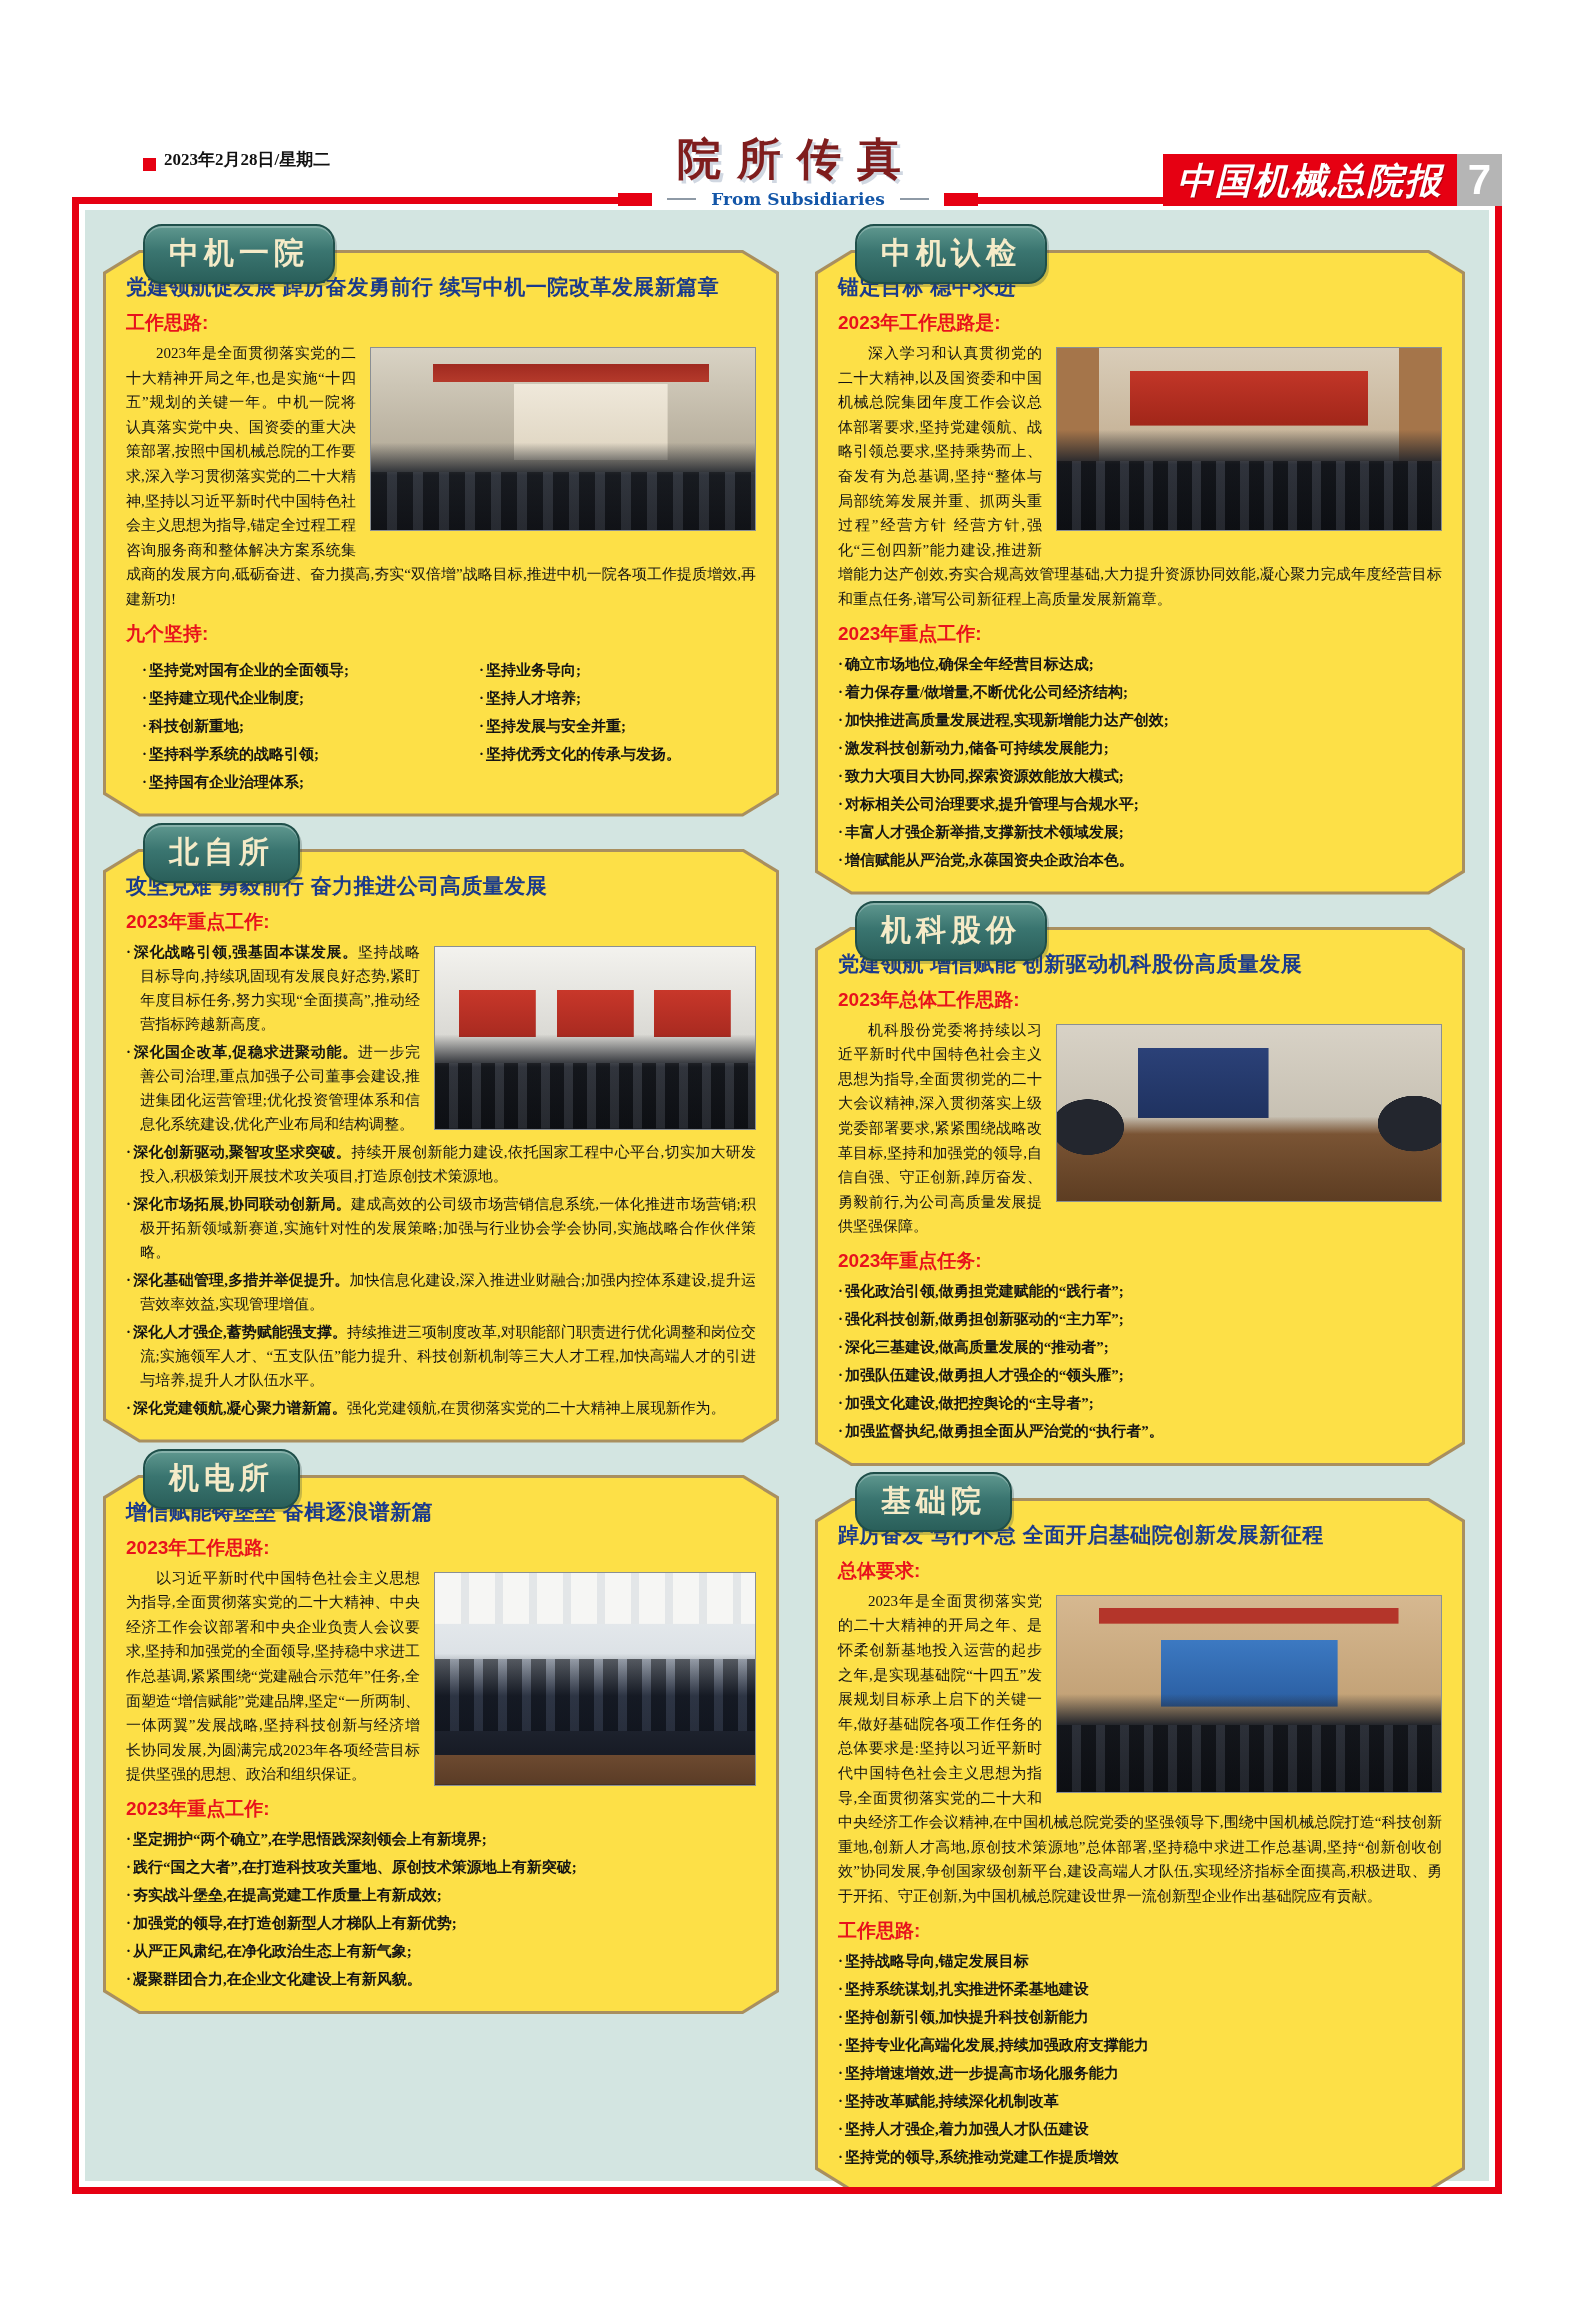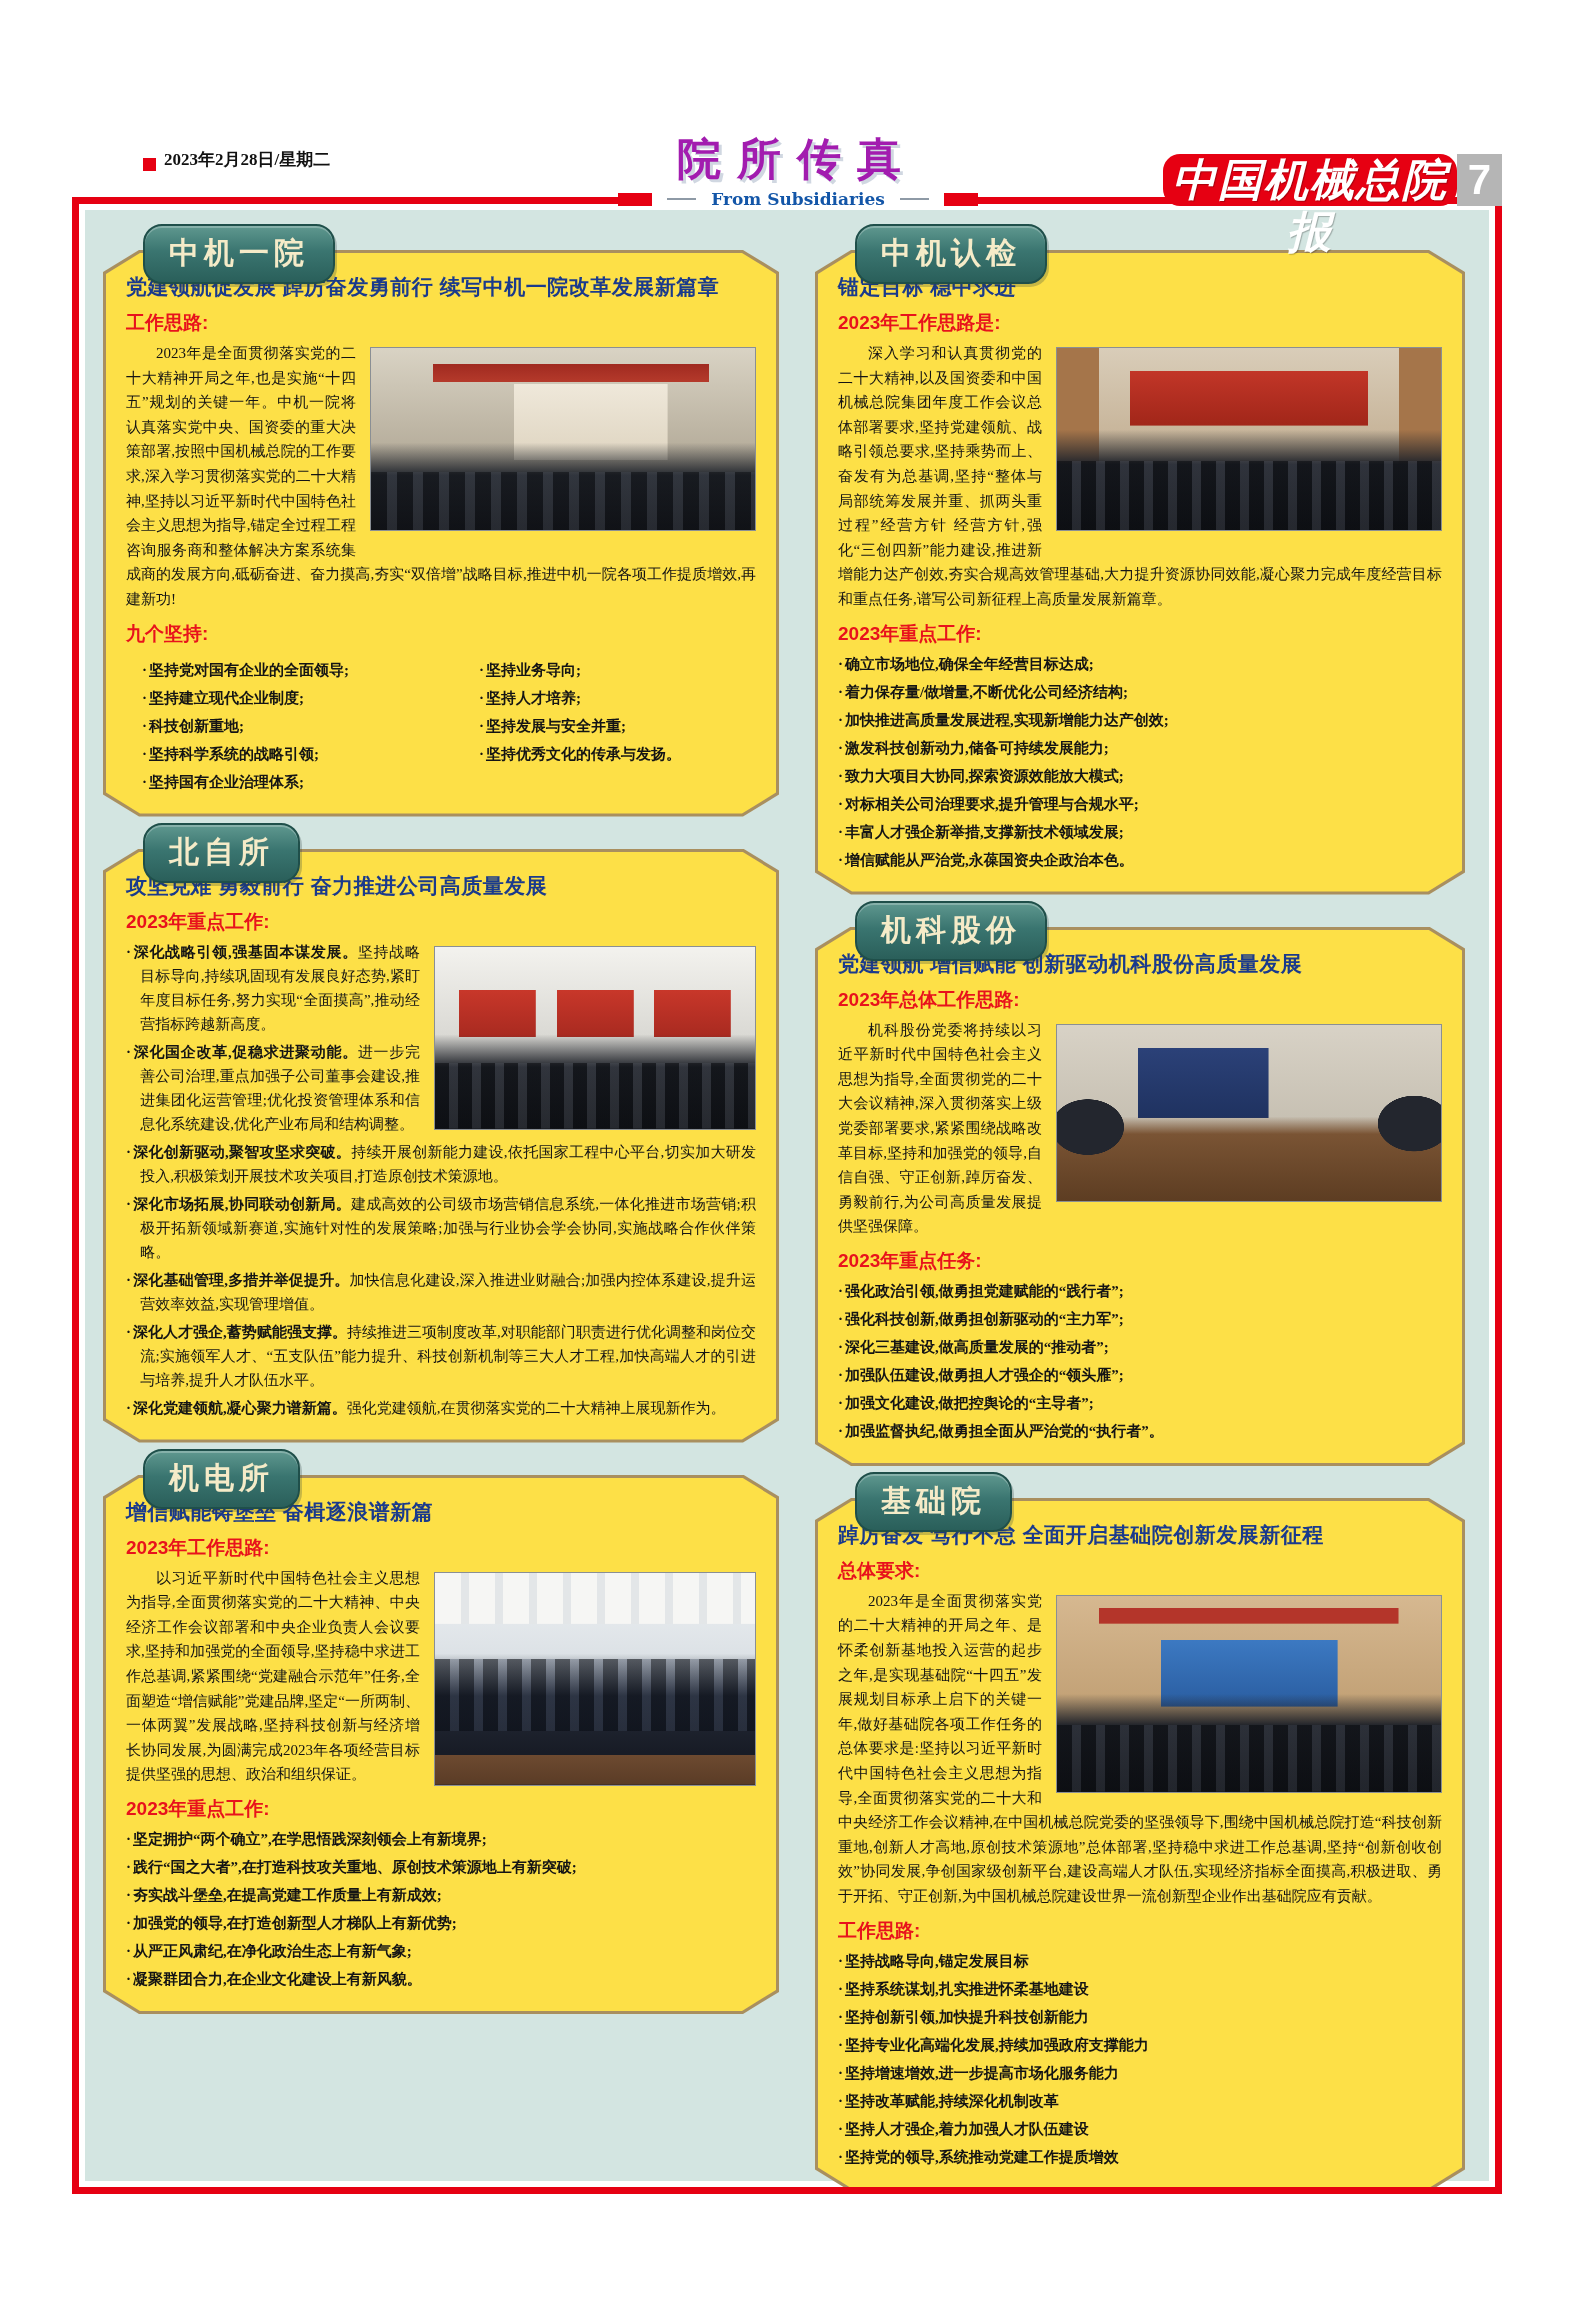--- a/index.html
+++ b/index.html
@@ -5,30 +5,30 @@
   html,body{margin:0;padding:0;background:#ffffff;}
   .page{position:relative;width:1594px;height:2303px;background:#ffffff;overflow:hidden;
         font-family:"Liberation Serif",serif;color:#141414;}
 
   
   .date-line{position:absolute;left:95px;top:148px;font-size:17px;font-weight:bold;
              font-family:"Liberation Serif",serif;color:#111;display:flex;align-items:flex-end;margin-left:48px;}
   .red-sq{display:inline-block;width:13px;height:13px;background:#e60012;margin-right:8px;}
   .section-title{position:absolute;left:0;right:0;top:130px;text-align:center;
                  font-family:"Liberation Sans",sans-serif;font-weight:900;font-size:44px;
-                 color:#a21caf;letter-spacing:16px;text-shadow:3px 3px 0 rgba(120,140,170,.35);}
+                 color:#7f1d1d;letter-spacing:16px;text-shadow:3px 3px 0 rgba(120,140,170,.35);}
   .section-sub{position:absolute;left:618px;top:188px;width:360px;height:22px;background:#fff;
                display:flex;align-items:center;gap:15px;z-index:3;}
   .red-block{width:34px;height:13px;background:#e60012;}
   .rule{flex:1;height:2px;background:#8e9aa6;}
   .sub-text{font-family:"DejaVu Serif",serif;font-weight:bold;font-size:17px;color:#1356a8;white-space:nowrap;}
   .masthead{position:absolute;left:1163px;top:154px;width:339px;height:52px;display:flex;z-index:4;}
   .masthead-title{flex:1;background:#e60012;color:#ffffff;font-family:"DejaVu Serif",serif;
-                  font-style:italic;font-weight:bold;font-size:44px;line-height:52px;text-align:center;
-                  letter-spacing:2px;text-shadow:1px 1px 1px rgba(0,0,0,.25);border-radius:17px;}
+                  font-style:italic;font-weight:bold;font-size:36px;line-height:52px;text-align:center;
+                  letter-spacing:2px;text-shadow:1px 1px 1px rgba(0,0,0,.25);}
   .page-num{width:45px;background:#b5b5b5;color:#ffffff;font-family:"Liberation Sans",sans-serif;
             font-weight:bold;font-size:42px;line-height:52px;text-align:center;}
 
   
   .frame{position:absolute;left:72px;top:197px;width:1430px;height:1997px;box-sizing:border-box;
          border:7px solid #e60012;background:#ffffff;overflow:hidden;}
   .frame-bg{position:absolute;inset:6px;background:#d3e5e1;}
   .content{position:relative;display:flex;gap:36px;padding:14px 20px 0 24px;}
   .col{display:block;}
   .col-left{width:676px;}

